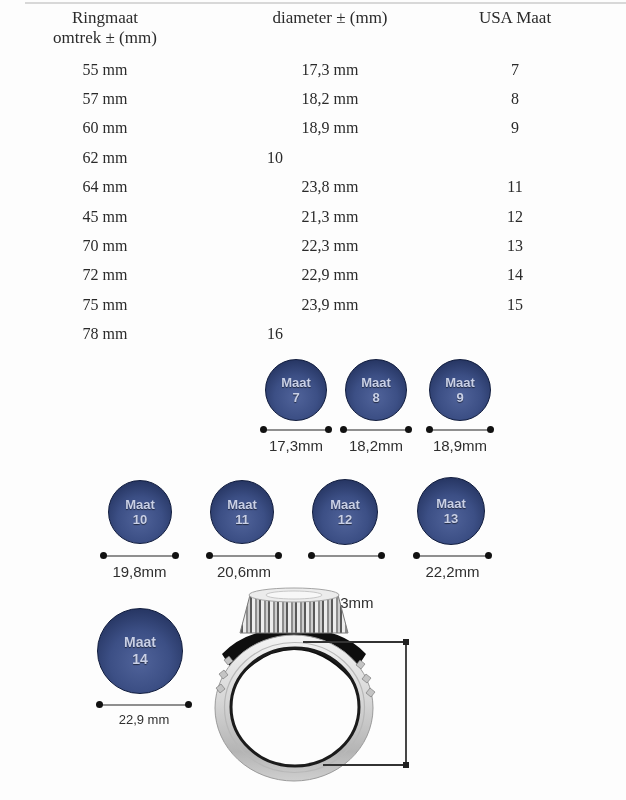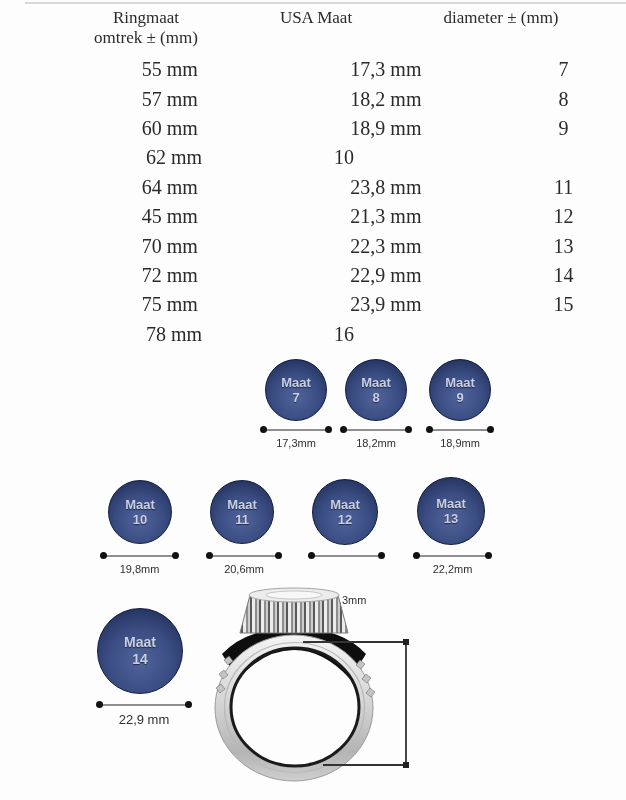--- a/index.html
+++ b/index.html
@@ -12,27 +12,27 @@
     overflow:hidden;
   }
   .top-rule{
     position:absolute;top:2px;left:25px;right:0;height:2px;
     background:#d8d8d8;
   }
   
   .size-table{position:absolute;top:8px;left:0;width:626px;}
   .t-row{display:flex;align-items:center;}
   .cell{text-align:center;}
-  .c1{width:210px;margin-left:41px;}
+  .c1{width:210px;}
   .c2{width:240px;}
   .c3{width:130px;}
   .t-head{font-size:17px;align-items:flex-start;}
   .t-head .c1 div{line-height:20px;}
   .t-body{position:absolute;top:47px;left:0;width:626px;}
-  .t-body .t-row{height:29.4px;font-size:20px;padding-left:28px;}
+  .t-body .t-row{height:29.4px;font-size:16px;}
   
   .circle{
     position:absolute;border-radius:50%;
     background:radial-gradient(circle at 50% 62%, #50639a 0%, #3c4f85 45%, #24335f 82%, #16224a 100%);
     border:1px solid #101c3e;
     display:flex;flex-direction:column;align-items:center;justify-content:center;
     font-family:"Liberation Sans", sans-serif;font-weight:bold;
     color:#c9d0e6;text-shadow:0 1px 1px rgba(0,0,0,.55);
     box-sizing:border-box;
   }
@@ -41,41 +41,41 @@
   .measure{position:absolute;height:2px;background:#8f8f8f;}
   .measure .dot{
     position:absolute;width:7px;height:7px;border-radius:50%;
     background:#111;top:-3px;
   }
   .measure .dl{left:-2px;}
   .measure .dr{right:-2px;}
   .m-label{
     position:absolute;text-align:center;
     font-family:"Liberation Sans", sans-serif;
-    font-size:11px;color:#2f2f2f;
+    font-size:15px;color:#2f2f2f;
   }
   .m-label.big{font-size:13px;}
   
   .ring-art{position:absolute;left:198px;top:582px;}
 </style>
 </head>
 <body>
 
 <div class="page">
 
   <div class="top-rule"></div>
 
   <div class="size-table">
     <div class="t-row t-head">
       <div class="cell c1">
         <div>Ringmaat</div>
         <div>omtrek ± (mm)</div>
       </div>
+      <div class="cell c2">diameter ± (mm)</div>
       <div class="cell c3">USA Maat</div>
-      <div class="cell c2">diameter ± (mm)</div>
     </div>
 
     <div class="t-body">
       <div class="t-row">
         <div class="cell c1">55 mm</div>
         <div class="cell c2">17,3 mm</div>
         <div class="cell c3">7</div>
       </div>
       <div class="t-row">
         <div class="cell c1">57 mm</div>

